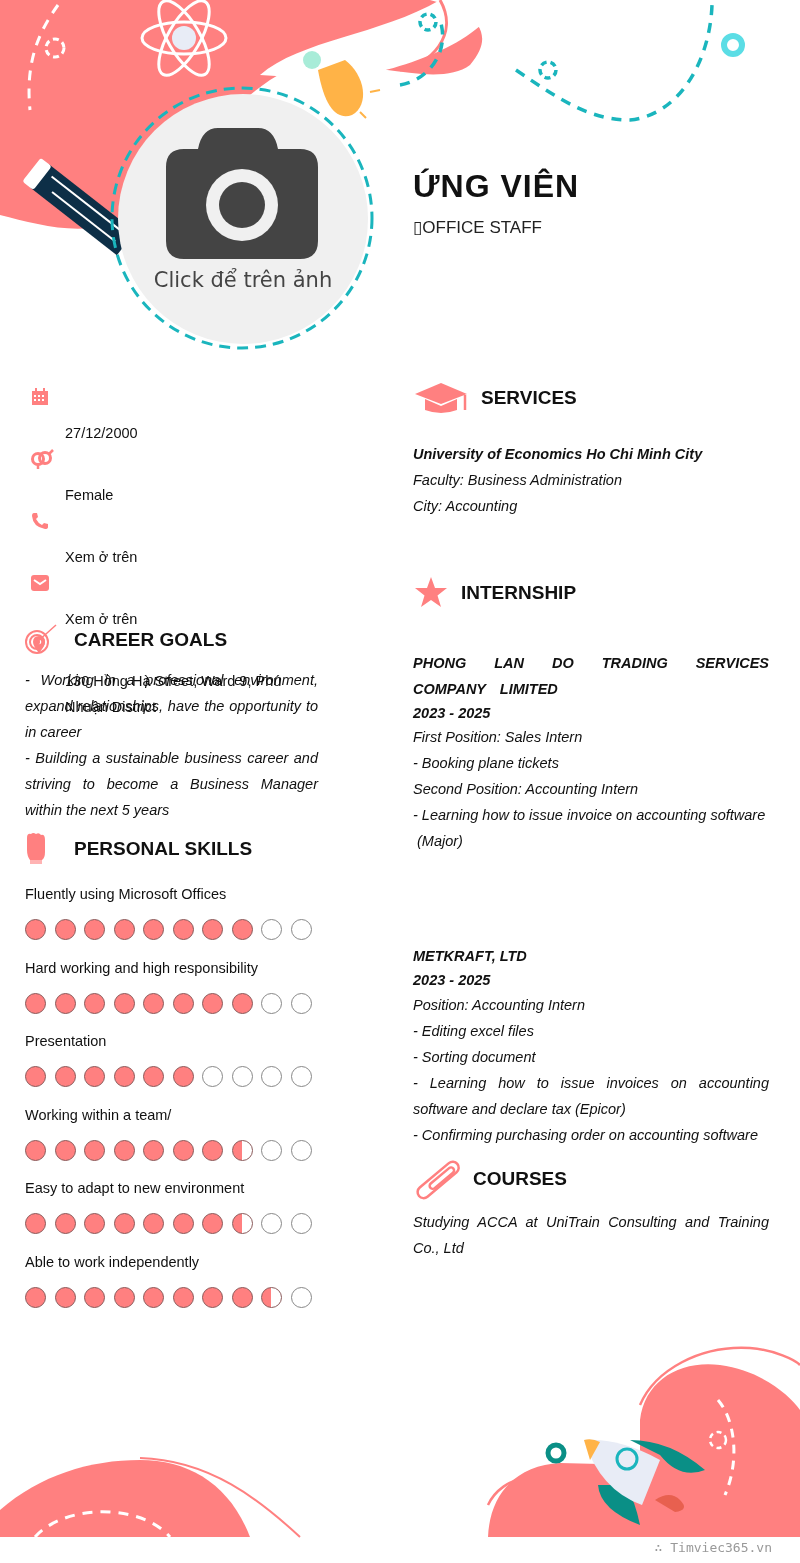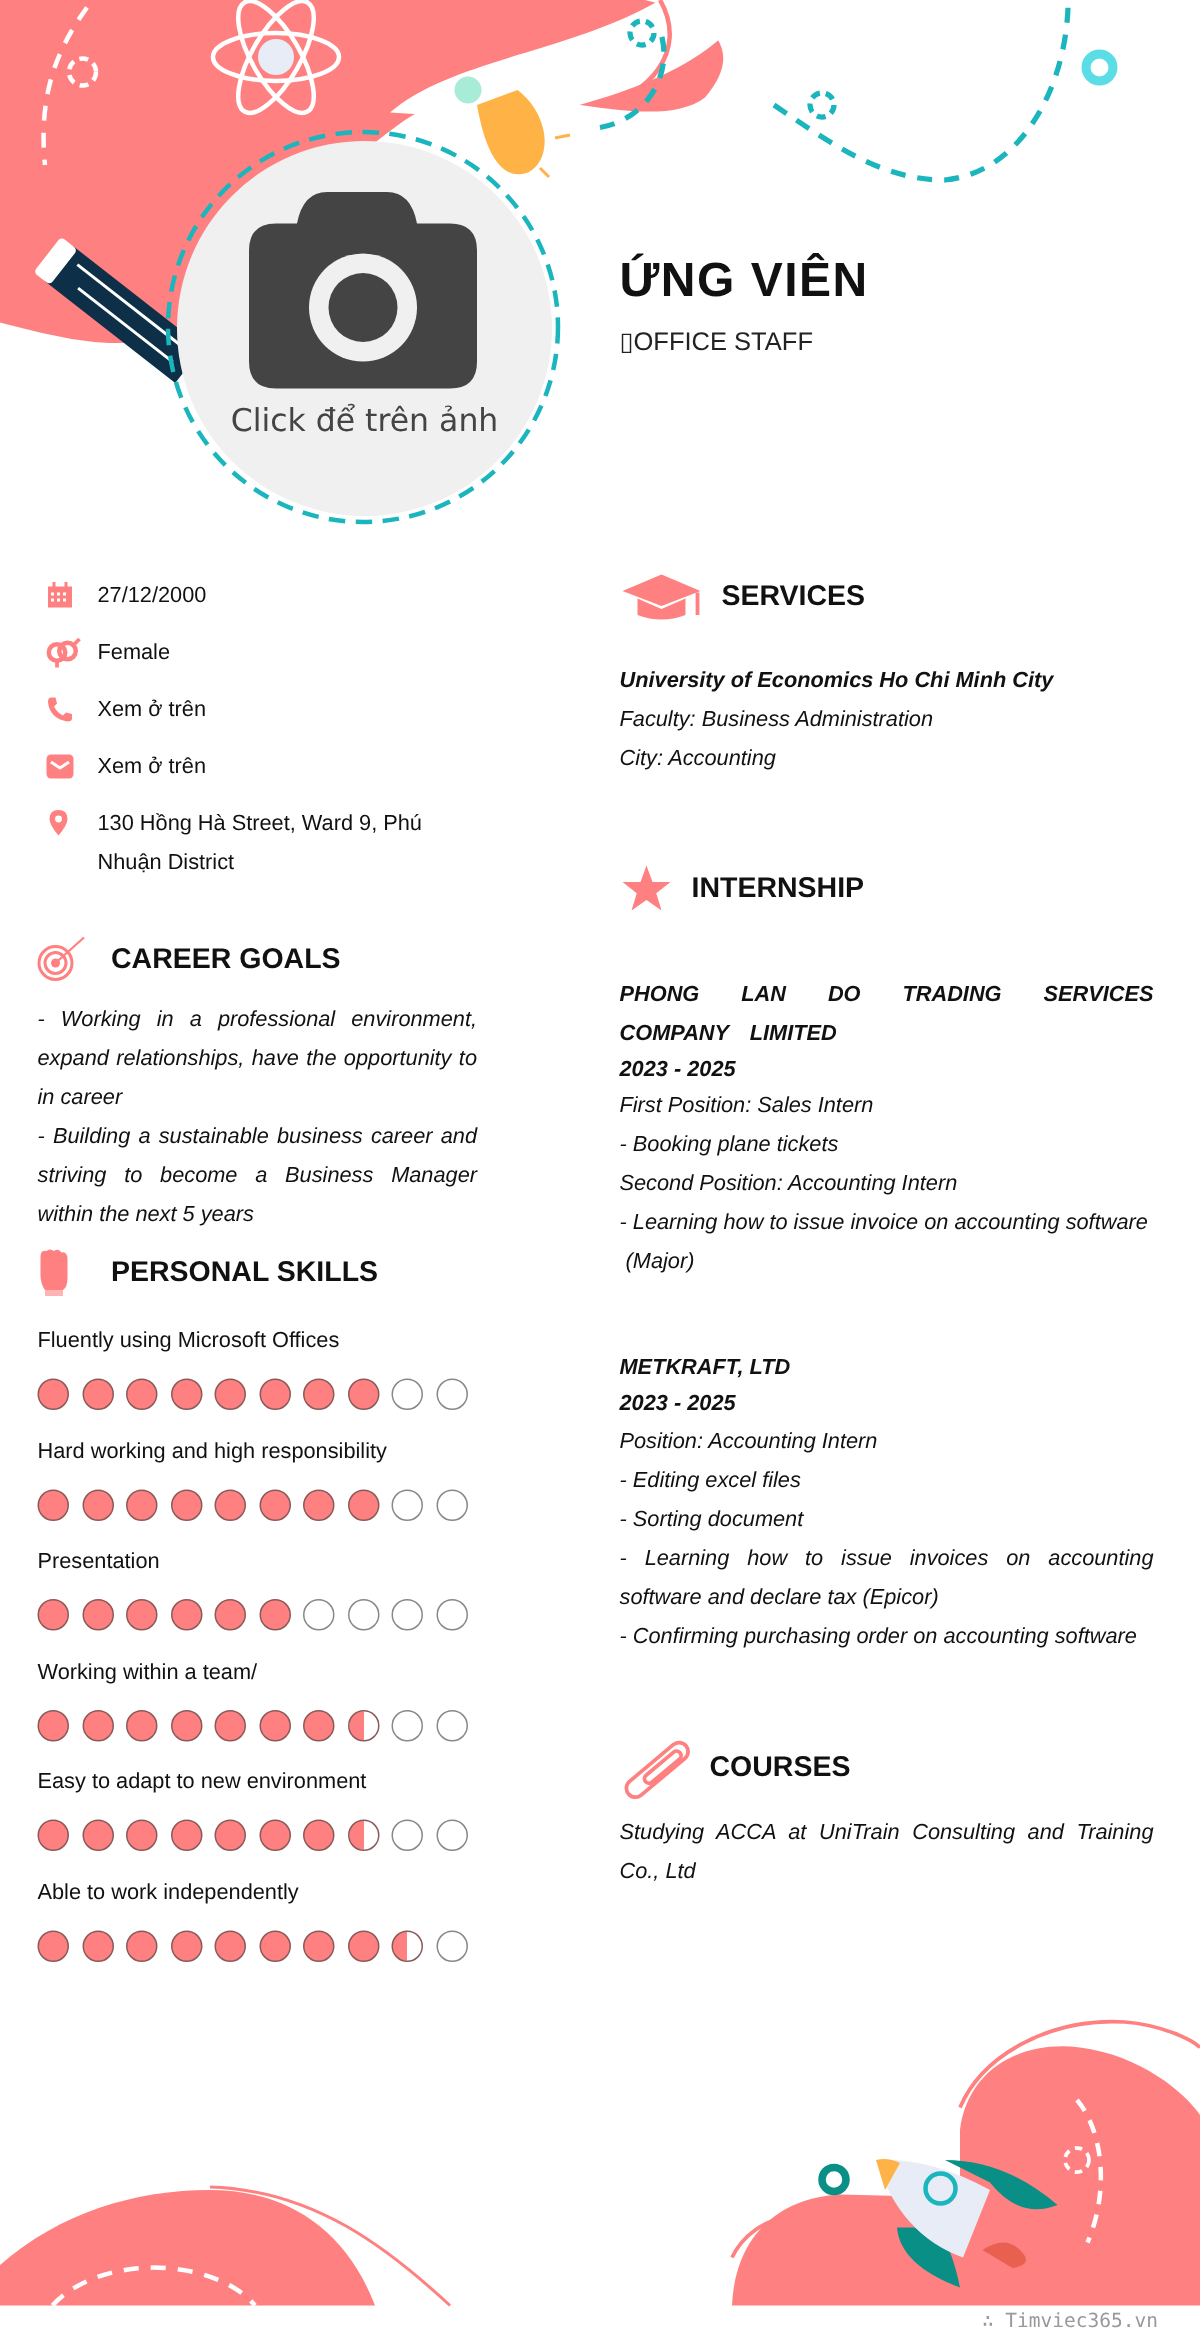--- a/index.html
+++ b/index.html
@@ -15,21 +15,21 @@
   .avatar-label {
     position: absolute; left: 0; right: 0; top: 174px; text-align: center;
     font-family: "DejaVu Sans", sans-serif; font-size: 21px; color: #444;
   }
   .name { position: absolute; left: 413px; top: 168px; font-size: 32px; font-weight: bold; letter-spacing: 1px; color: #111; }
   .title { position: absolute; left: 413px; top: 217px; font-size: 17px; color: #222; }
 
   .info { position: absolute; left: 30px; top: 384px; width: 300px; }
   .info-row { display: flex; align-items: flex-start; min-height: 38px; font-size: 14.5px; line-height: 26px; }
   .info-row .ic { width: 35px; flex: none; height: 26px; display: flex; align-items: center; }
-  .info-row .tx { width: 240px; }
+  .info-row .tx { width: 240px; margin-top: 36px; }
 
   .sec-head { position: absolute; display: flex; align-items: center; }
   .sec-head .hd { font-size: 19px; font-weight: bold; color: #111; }
 
   .para { position: absolute; font-size: 14.5px; line-height: 26px; text-align: justify; color: #111; font-style: italic; }
   .para div { text-align: justify; text-align-last: left; }
   .bold { font-weight: bold; }
 
   .skills { position: absolute; left: 25px; top: 883px; width: 300px; }
   .skill { height: 73.6px; }
@@ -287,21 +287,21 @@
   </div>
   <div class="para" style="left:413px;top:650px;width:356px;">
     <div class="bold" style="text-align:justify;text-align-last:left;word-spacing:10px;">PHONG LAN DO TRADING SERVICES COMPANY LIMITED</div>
     <div class="bold" style="line-height:22px;">2023 - 2025</div>
     <div>First Position: Sales Intern</div>
     <div>- Booking plane tickets</div>
     <div>Second Position: Accounting Intern</div>
     <div>- Learning how to issue invoice on accounting software</div>
     <div style="white-space:pre;"> (Major)</div>
   </div>
-  <div class="para" style="left:413px;top:900px;width:356px;">
+  <div class="para" style="left:413px;top:944px;width:356px;">
     <div class="bold" style="line-height:24px;">METKRAFT, LTD</div>
     <div class="bold" style="line-height:24px;">2023 - 2025</div>
     <div>Position: Accounting Intern</div>
     <div>- Editing excel files</div>
     <div>- Sorting document</div>
     <div>- Learning how to issue invoices on accounting software  and declare tax (Epicor)</div>
     <div>- Confirming purchasing order on accounting software</div>
   </div>
 
   <div class="sec-head" style="left:413px;top:1158px;">

